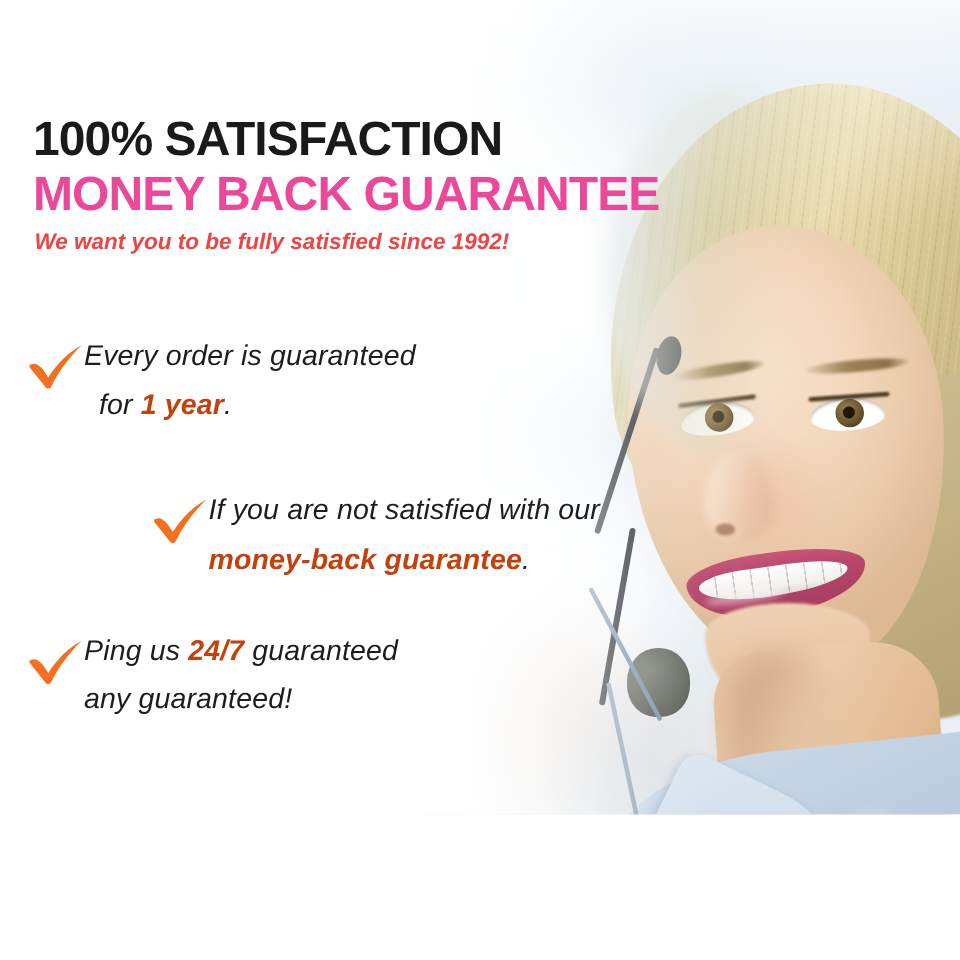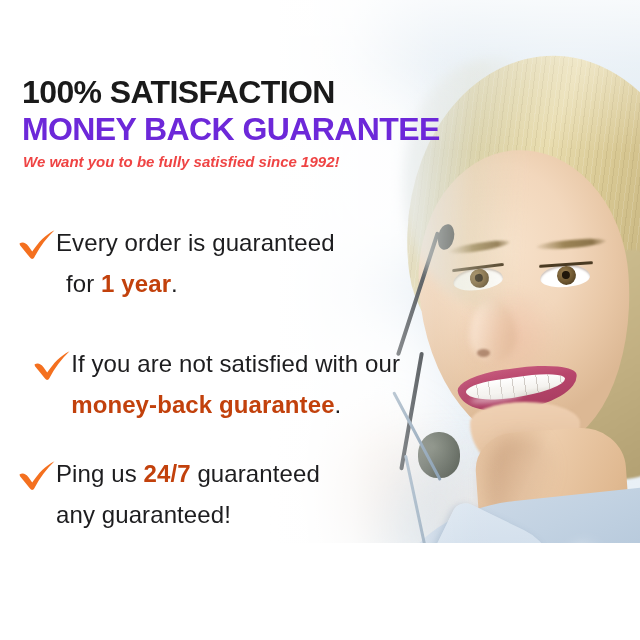--- a/index.html
+++ b/index.html
@@ -363,21 +363,21 @@
     color: #1a1a1a;
     line-height: 1;
     white-space: nowrap;
   }
   .headline-2 {
     position: absolute;
     left: 22px; top: 113px;
     font-size: 32px;
     font-weight: bold;
     letter-spacing: -0.6px;
-    color: #6d28d9;
+    color: #ec4899;
     line-height: 1;
     white-space: nowrap;
   }
   .subheadline {
     position: absolute;
     left: 23px; top: 154px;
     font-size: 15px;
     font-style: italic;
     font-weight: bold;
     color: #ef4444;
@@ -401,24 +401,25 @@
   .check-mark {
     width: 56px;
     flex: 0 0 56px;
     padding-left: 18px;
     box-sizing: border-box;
     padding-top: 6px;
   }
   .check-mark svg { display: block; }
 
   .check-text {
-    font-size: 24px;
+    font-size: 19px;
     color: #1d1d1f;
     line-height: 1.72;
     letter-spacing: 0.1px;
+    font-style: italic;
   }
   .check-text .ln { display: block; white-space: nowrap; }
   .check-text .indent { padding-left: 10px; }
   .check-text b { font-weight: bold; color: #c2410c; }
 </style>
 </head>
 <body>
 
 <div id="banner">
 

